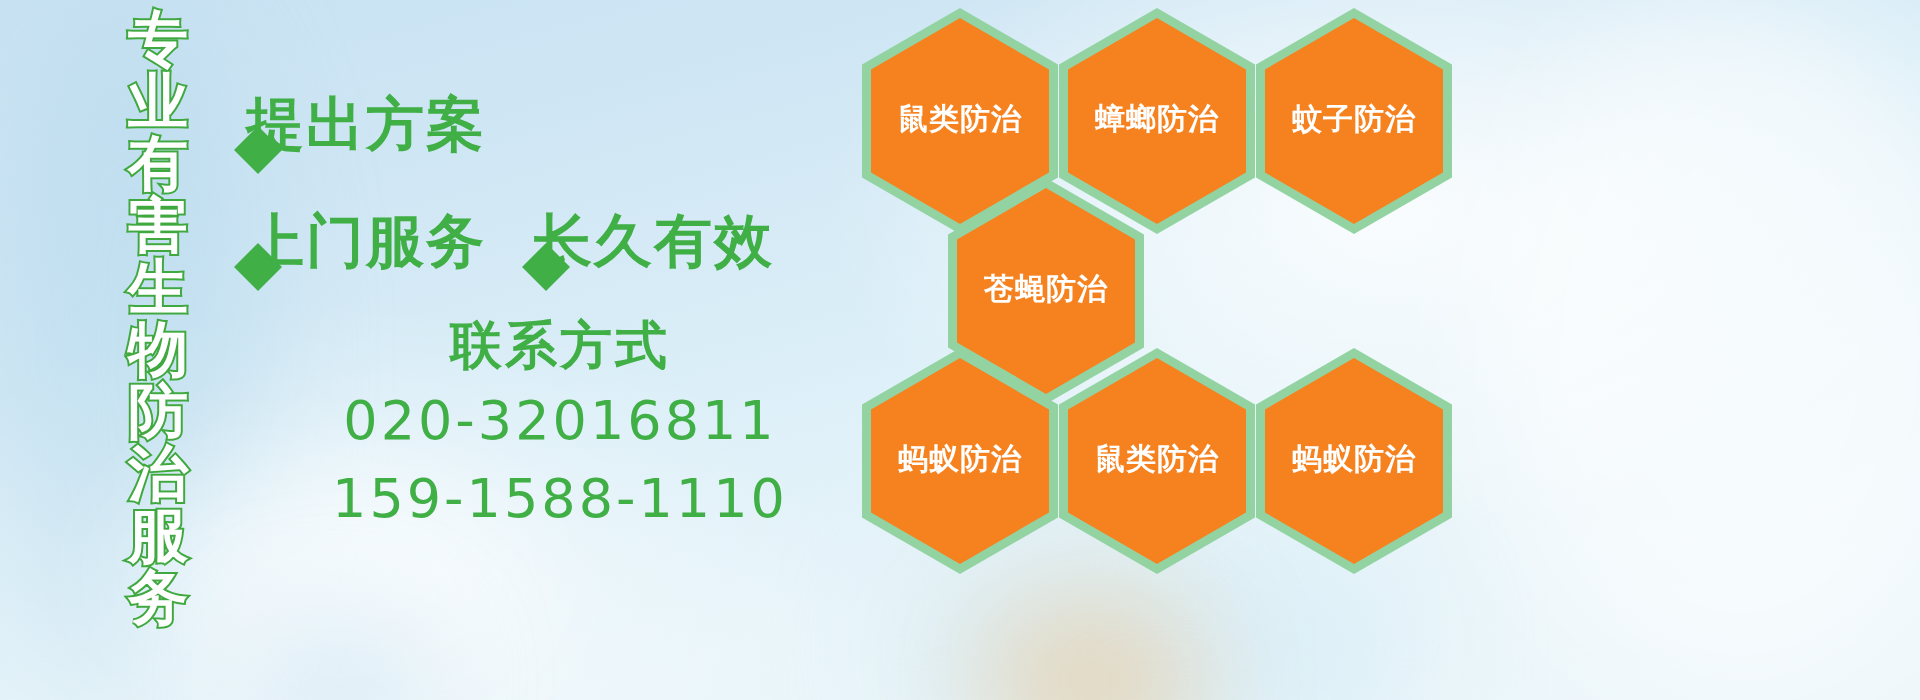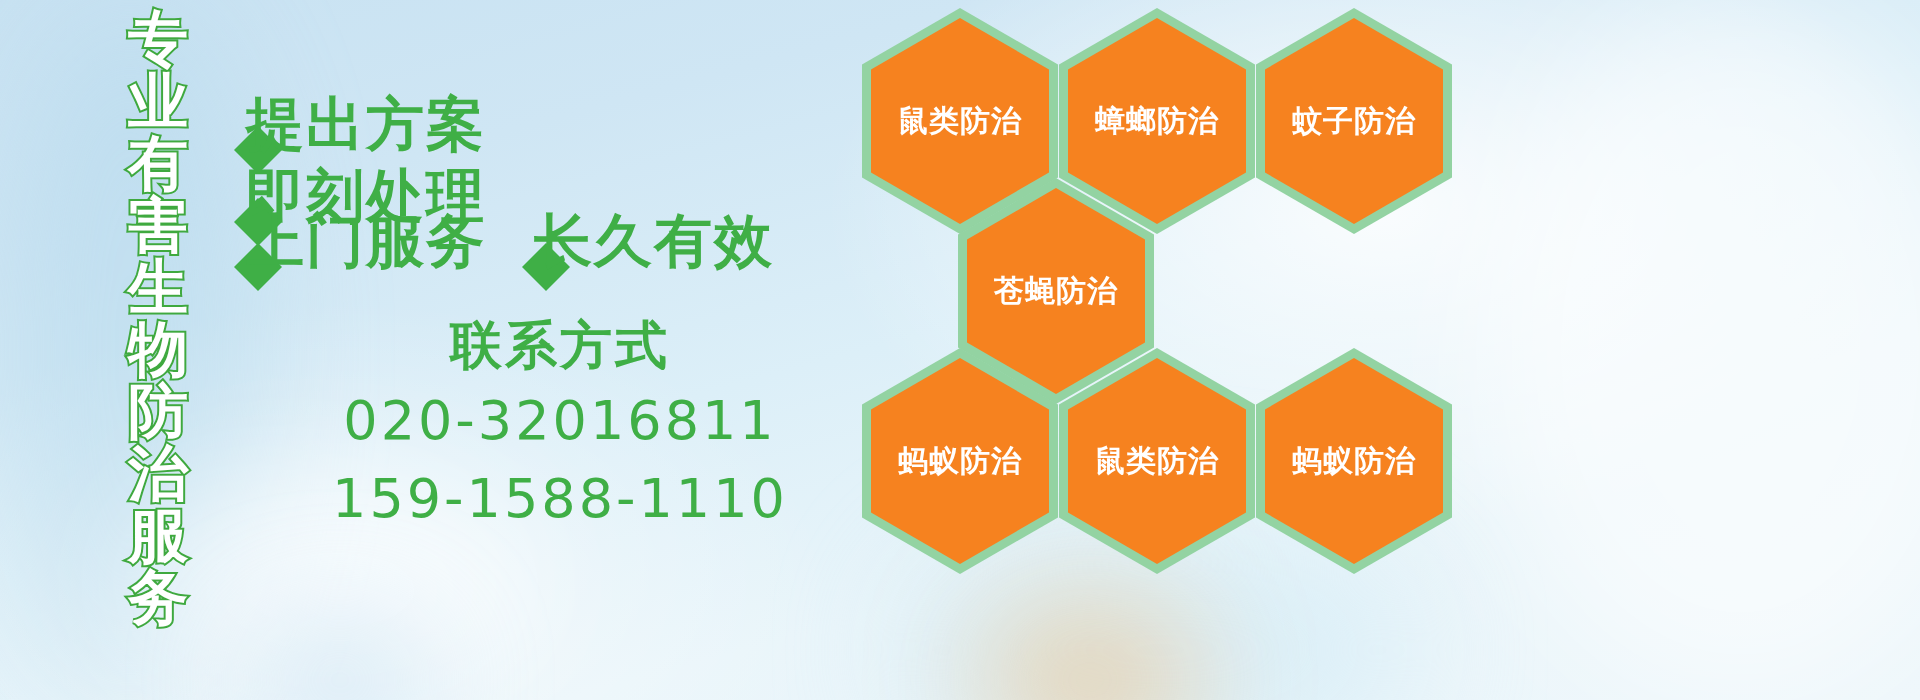--- a/index.html
+++ b/index.html
@@ -64,21 +64,21 @@
   }
 
   
   .feature-row {
     position: absolute;
     left: 232px;
     display: flex;
     align-items: center;
     z-index: 5;
   }
-  #feature-row-1 { top: 88px; flex-direction: column; }
+  #feature-row-1 { top: 88px; }
   #feature-row-2 { top: 194px; margin-top: 11px; }
 
   .feature-item {
     display: flex;
     align-items: center;
   }
   .diamond {
     width: 0; height: 0;
     font-size: 0;
     margin-right: 14px;
@@ -147,21 +147,21 @@
   }
   .hex .hex-inner {
     position: absolute;
     left: 9px; top: 10px; right: 9px; bottom: 10px;
     background: #F6821F;
     clip-path: polygon(50% 0%, 100% 25%, 100% 75%, 50% 100%, 0% 75%, 0% 25%);
   }
   .hex-label {
     position: relative;
     z-index: 2;
-    font-family: Liberation Serif, serif;
+    font-family: Liberation Mono, monospace;
     font-size: 30px;
     line-height: 34px;
     font-weight: 700;
     color: #ffffff;
     letter-spacing: 1px;
     white-space: nowrap;
   }
 </style>
 </head>
 <body>
@@ -191,28 +191,20 @@
   <div class="feature-row" id="feature-row-1">
     <div class="feature-item">
       <span class="diamond">
         <svg width="52" height="52" viewBox="0 0 52 52">
             <polygon points="26,2 50,26 26,50 2,26" fill="#3FAF46"></polygon>
           </svg>
       </span>
       <span class="feature-text">提出方案</span>
     </div>
     <div class="feature-gap"></div>
-    <div class="feature-item">
-      <span class="diamond">
-        <svg width="52" height="52" viewBox="0 0 52 52">
-            <polygon points="26,2 50,26 26,50 2,26" fill="#3FAF46"></polygon>
-          </svg>
-      </span>
-      <span class="feature-text">即刻处理</span>
-    </div>
   </div>
 
   <div class="feature-row" id="feature-row-2">
     <div class="feature-item">
       <span class="diamond">
         <svg width="52" height="52" viewBox="0 0 52 52">
             <polygon points="26,2 50,26 26,50 2,26" fill="#3FAF46"></polygon>
           </svg>
       </span>
       <span class="feature-text">上门服务</span>
@@ -245,21 +237,21 @@
       <span class="hex-outer"></span>
       <span class="hex-inner"></span>
       <span class="hex-label">蟑螂防治</span>
     </div>
     <div class="hex" style="left:394px; top:8px;">
       <span class="hex-outer"></span>
       <span class="hex-inner"></span>
       <span class="hex-label">蚊子防治</span>
     </div>
 
-    <div class="hex" style="left:96px;  top:178px;">
+    <div class="hex" style="left:86px;  top:178px;">
       <span class="hex-outer"></span>
       <span class="hex-inner"></span>
       <span class="hex-label">苍蝇防治</span>
     </div>
 
     <div class="hex" style="left:0px;   top:348px;">
       <span class="hex-outer"></span>
       <span class="hex-inner"></span>
       <span class="hex-label">蚂蚁防治</span>
     </div>

